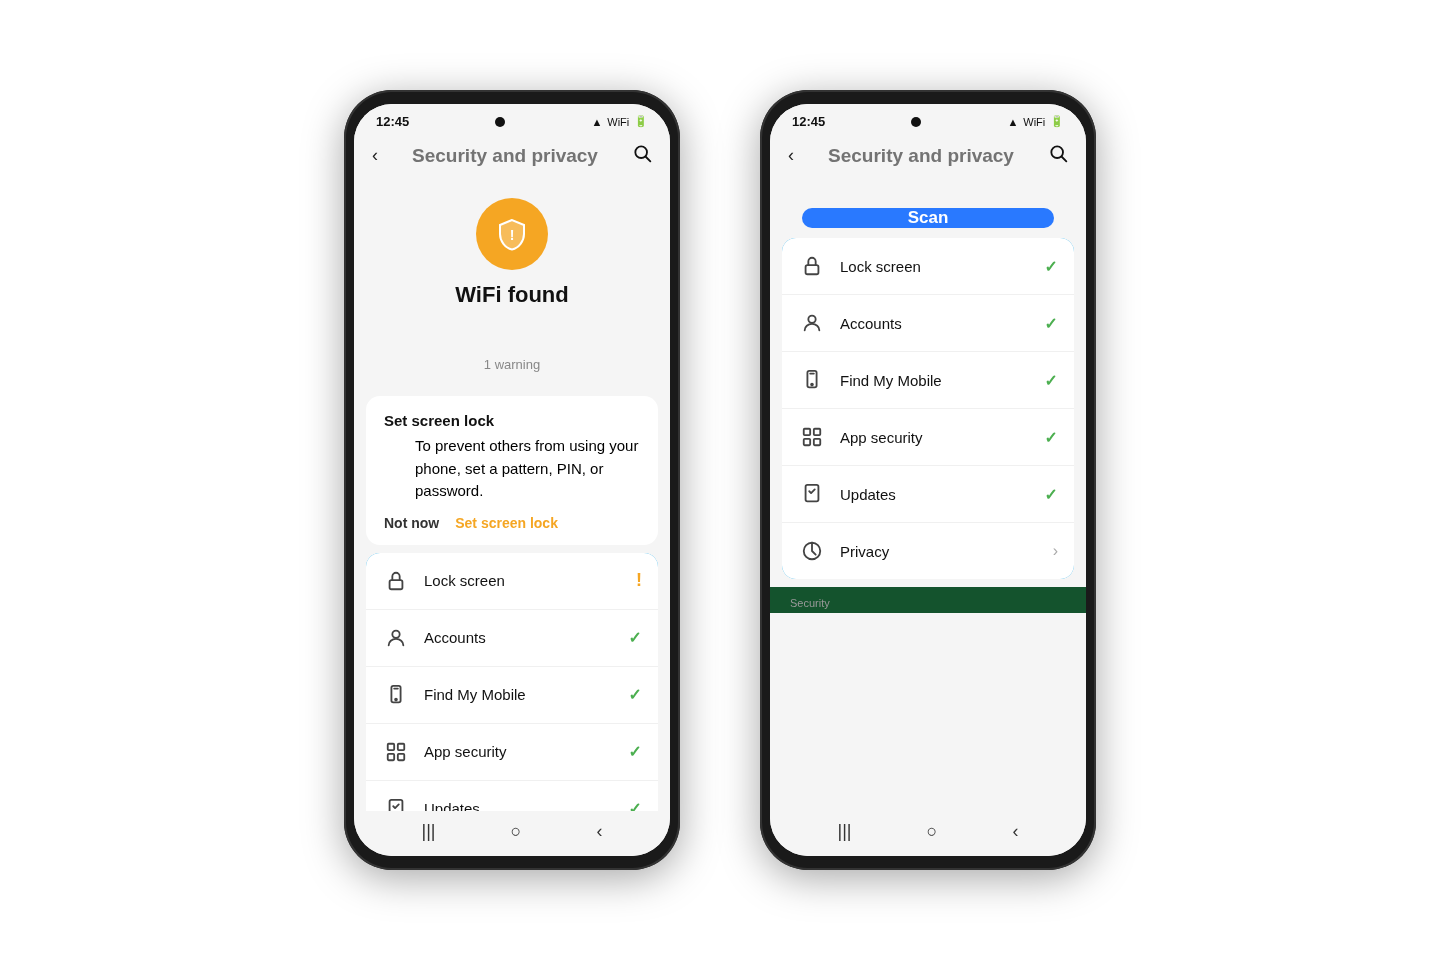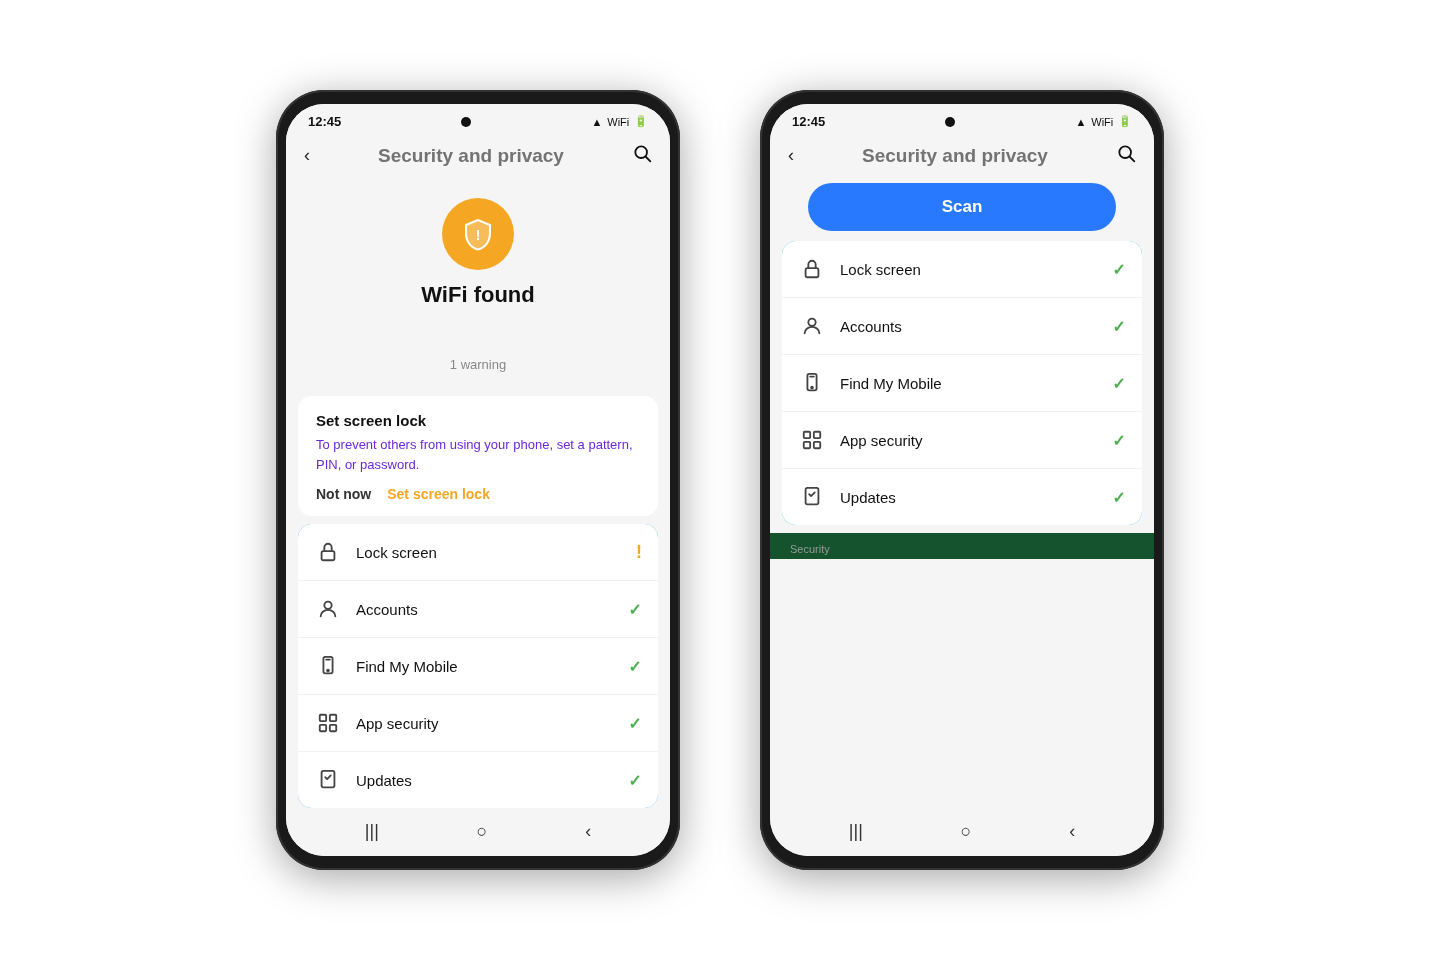--- a/index.html
+++ b/index.html
@@ -9,21 +9,21 @@
       background: #ffffff;
       display: flex;
       align-items: center;
       justify-content: center;
       gap: 80px;
       font-family: 'Segoe UI', -apple-system, BlinkMacSystemFont, sans-serif;
     }
 
     .phone-wrapper {
       position: relative;
-      width: 404px;
+      width: 336px;
       height: 780px;
     }
 
     .phone-frame {
       position: absolute;
       inset: 0;
       background: #1a1a1a;
       border-radius: 48px;
       box-shadow: 0 8px 40px rgba(0,0,0,0.35), inset 0 0 0 2px #333;
     }
@@ -163,24 +163,25 @@
     }
 
     .warning-title {
       font-size: 15px;
       font-weight: 700;
       color: #111;
       margin-bottom: 6px;
     }
 
     .warning-desc {
-      font-size: 13px;
-      color: #6d28d9;
+      font-size: 15px;
+      color: #000000;
       line-height: 1.5;
       margin-bottom: 12px;
+      margin-left: 31px;
     }
 
     .warning-actions {
       display: flex;
       justify-content: flex-start;
       gap: 16px;
       align-items: center;
     }
 
     .btn-not-now {
@@ -200,26 +201,26 @@
       border: none;
       cursor: pointer;
     }
 
     
     .scan-btn {
       background: #2979ff;
       color: #fff;
       border: none;
       border-radius: 30px;
-      padding: 14px 0;
+      padding: 0 0;
       width: 80%;
       font-size: 17px;
       font-weight: 600;
       cursor: pointer;
-      margin: 3px auto 10px;
+      margin: 28px auto 10px;
       display: block;
     }
 
     
     .list-section {
       background: #0ea5e9;
       margin: 8px 12px;
       border-radius: 14px;
       overflow: hidden;
       flex-shrink: 0;
@@ -509,20 +510,30 @@
           <div class="list-icon">
             <svg width="22" height="22" viewBox="0 0 24 24" fill="none" stroke="#444" stroke-width="2" stroke-linecap="round" stroke-linejoin="round">
               <rect x="5" y="2" width="14" height="18" rx="2"></rect>
               <path d="M9 9l2 2 4-4"></path>
             </svg>
           </div>
           <span class="list-label">Updates</span>
           <span class="list-check">✓</span>
         </div>
 
+        <div class="list-item">
+          <div class="list-icon">
+            <svg width="22" height="22" viewBox="0 0 24 24" fill="none" stroke="#444" stroke-width="2" stroke-linecap="round" stroke-linejoin="round">
+              <circle cx="12" cy="12" r="9"></circle>
+              <path d="M12 3v9l4 4"></path>
+            </svg>
+          </div>
+          <span class="list-label">Privacy</span>
+          <span class="list-arrow">›</span>
+        </div>
 
       </div>
 
       <div class="section-label">Security</div>
 
     </div>
 
     <div class="bottom-nav">
       <span class="bottom-nav-icon">|||</span>
       <span class="bottom-nav-icon">○</span>

